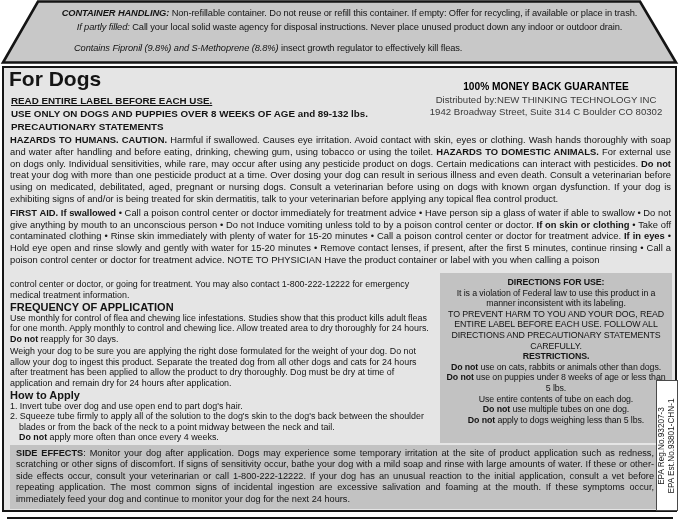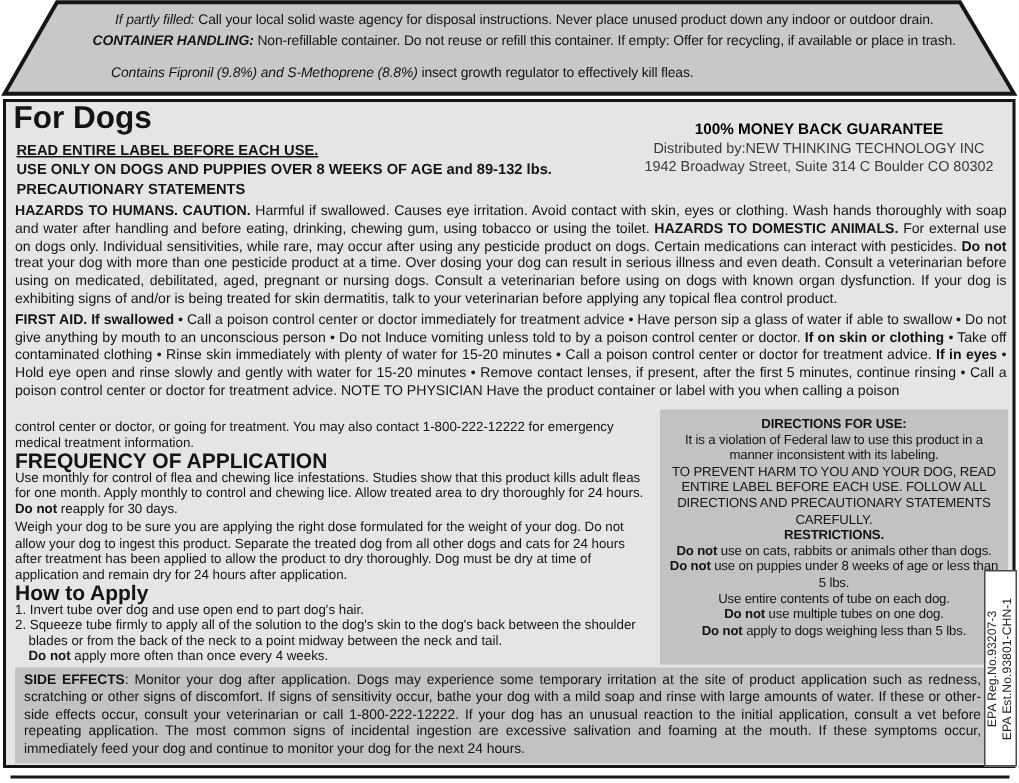--- a/index.html
+++ b/index.html
@@ -29,21 +29,21 @@
     font-size:9.6px; line-height:12.6px; }
   .addr .g { font-weight:bold; font-size:10.2px; color:#000; }
   .addr .d { color:#3a3a3a; }
   
   .top-text { position:absolute; left:6px; top:66px; width:661px;
     font-size:9.4px; line-height:11.8px; text-align:justify; }
   .top-text p + p { margin-top:2px; }
   
   .col-left { position:absolute; left:6px; top:211px; width:421px;
     font-size:8.9px; line-height:10.5px; }
-  .col-left .h { font-weight:bold; font-size:14px; margin-top:2px; }
+  .col-left .h { font-weight:bold; font-size:11px; margin-top:2px; }
   .col-left p { margin-bottom:2px; }
   .step { padding-left:9px; text-indent:-9px; }
   .step-note { margin-left:9px; }
   
   .rbx { position:absolute; left:436px; top:205px; width:232px; min-height:170px;
     background:var(--panel-gray,#c2c2c2); padding:4px 6px;
     font-size:8.8px; line-height:10.6px; letter-spacing:-0.1px;text-align:center; }
   .rbx .h { font-weight:bold; }
   
   .side-box { position:absolute; left:6px; top:377px; width:650px;
@@ -61,22 +61,22 @@
 </head>
 <body>
 
 <div class="page">
 
   <div class="banner">
     <svg width="679" height="64" viewBox="0 0 679 64">
       <polygon points="38,1.5 640,1.5 676,62.5 3,62.5"></polygon>
     </svg>
     <div class="banner-text">
+      <div class="banner-line"><span style="font-weight: bold; font-style: italic;">CONTAINER HANDLING: </span><span>Non-refillable container. Do not reuse or refill this container. If empty: Offer for recycling, if available or place in trash.</span></div>
       <div class="banner-line"><span style="font-style: italic;">If partly filled: </span><span>Call your local solid waste agency for disposal instructions. Never place unused product down any indoor or outdoor drain.</span></div>
-      <div class="banner-line"><span style="font-weight: bold; font-style: italic;">CONTAINER HANDLING: </span><span>Non-refillable container. Do not reuse or refill this container. If empty: Offer for recycling, if available or place in trash.</span></div>
       <div class="banner-contains"><span style="font-style: italic;">Contains Fipronil (9.8%) and S-Methoprene (8.8%) </span><span>insect growth regulator to effectively kill fleas.</span></div>
     </div>
   </div>
 
   <div class="main-box">
 
     <div class="title">For Dogs</div>
     <div class="hdr-line read-line">READ ENTIRE LABEL BEFORE EACH USE.</div>
     <div class="hdr-line use-line">USE ONLY ON DOGS AND PUPPIES OVER 8 WEEKS OF AGE and 89-132 lbs.</div>
 

